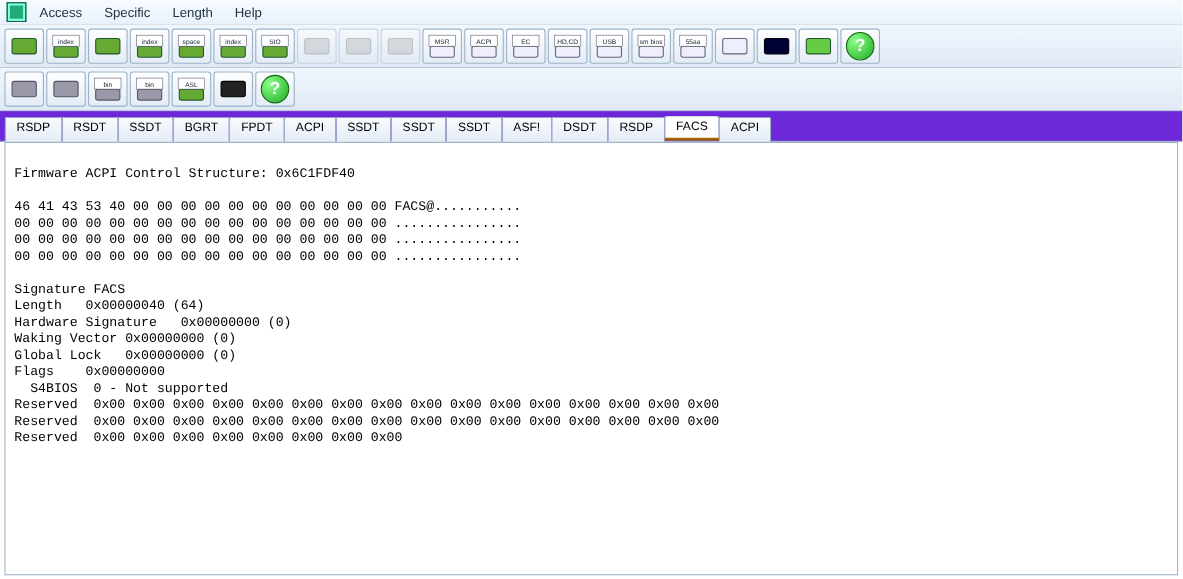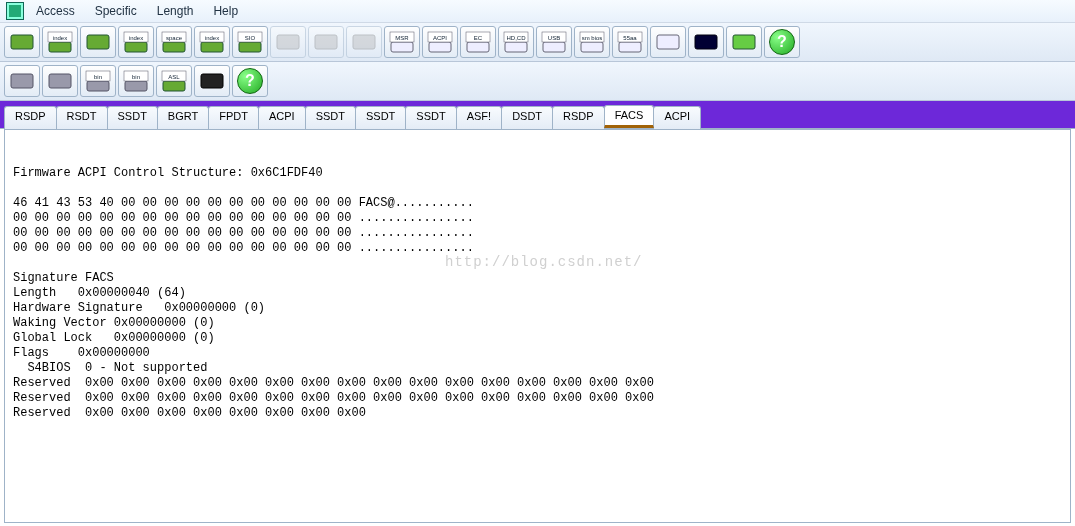--- a/index.html
+++ b/index.html
@@ -325,21 +325,20 @@
     <div class="tab">SSDT</div>
     <div class="tab">SSDT</div>
     <div class="tab">ASF!</div>
     <div class="tab">DSDT</div>
     <div class="tab">RSDP</div>
     <div class="tab active">FACS</div>
     <div class="tab">ACPI</div>
   </div>
 
 <div class="content" id="content">
-  <div class="watermark">http://blog.csdn.net/</div>
 <div>Firmware ACPI Control Structure: 0x6C1FDF40
 
 46 41 43 53 40 00 00 00 00 00 00 00 00 00 00 00 FACS@...........
 00 00 00 00 00 00 00 00 00 00 00 00 00 00 00 00 ................
 00 00 00 00 00 00 00 00 00 00 00 00 00 00 00 00 ................
 00 00 00 00 00 00 00 00 00 00 00 00 00 00 00 00 ................
 
 Signature FACS
 Length   0x00000040 (64)
 Hardware Signature   0x00000000 (0)

